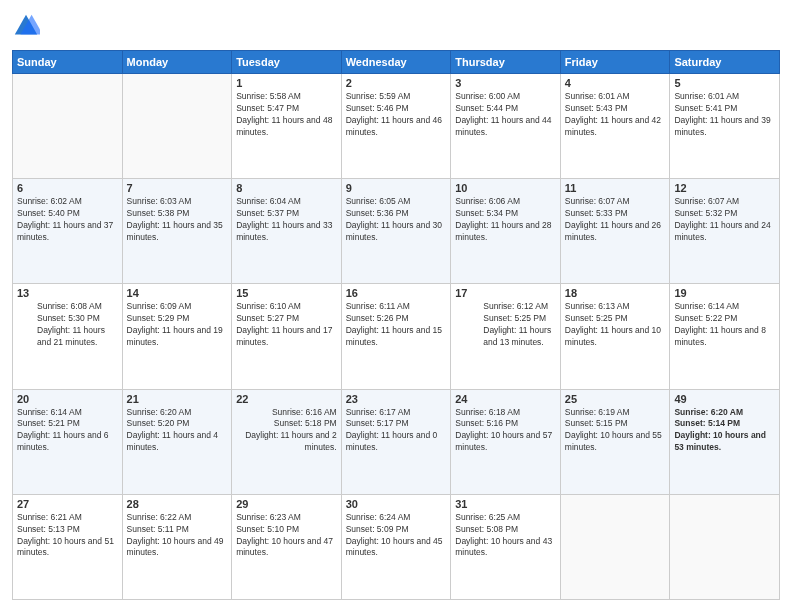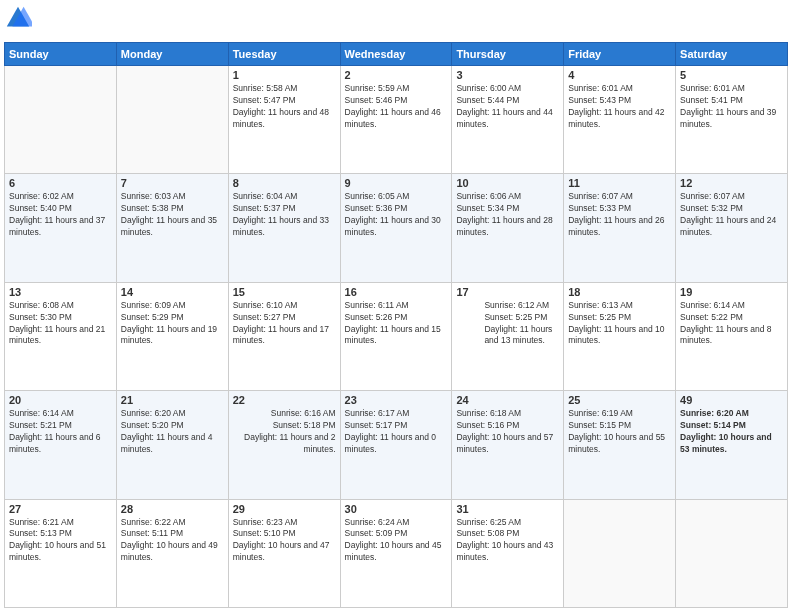--- a/index.html
+++ b/index.html
@@ -6,21 +6,21 @@
     body {
       font-family: Arial, sans-serif;
       background: #fff;
       width: 792px;
       height: 612px;
       overflow: hidden;
     }
     .page {
       width: 792px;
       height: 612px;
-      padding: 4px;
+      padding: 12px;
       display: flex;
       flex-direction: column;
     }
     .header {
       display: flex;
       justify-content: space-between;
       align-items: flex-start;
       margin-bottom: 10px;
     }
     .logo {
@@ -205,21 +205,21 @@
           <td>
             <span class="day-number">12</span>
             <div class="day-info" style="white-space: pre-line;">Sunrise: 6:07 AM
 Sunset: 5:32 PM
 Daylight: 11 hours and 24 minutes.</div>
           </td>
         </tr>
         <tr>
           <td>
             <span class="day-number">13</span>
-            <div class="day-info" style="white-space: pre-line;">Sunrise: 6:08 AM
+            <div class="day-info" style="white-space: pre-line; margin-left: 20px;">Sunrise: 6:08 AM
 Sunset: 5:30 PM
 Daylight: 11 hours and 21 minutes.</div>
           </td>
           <td>
             <span class="day-number">14</span>
             <div class="day-info" style="white-space: pre-line;">Sunrise: 6:09 AM
 Sunset: 5:29 PM
 Daylight: 11 hours and 19 minutes.</div>
           </td>
           <td>

